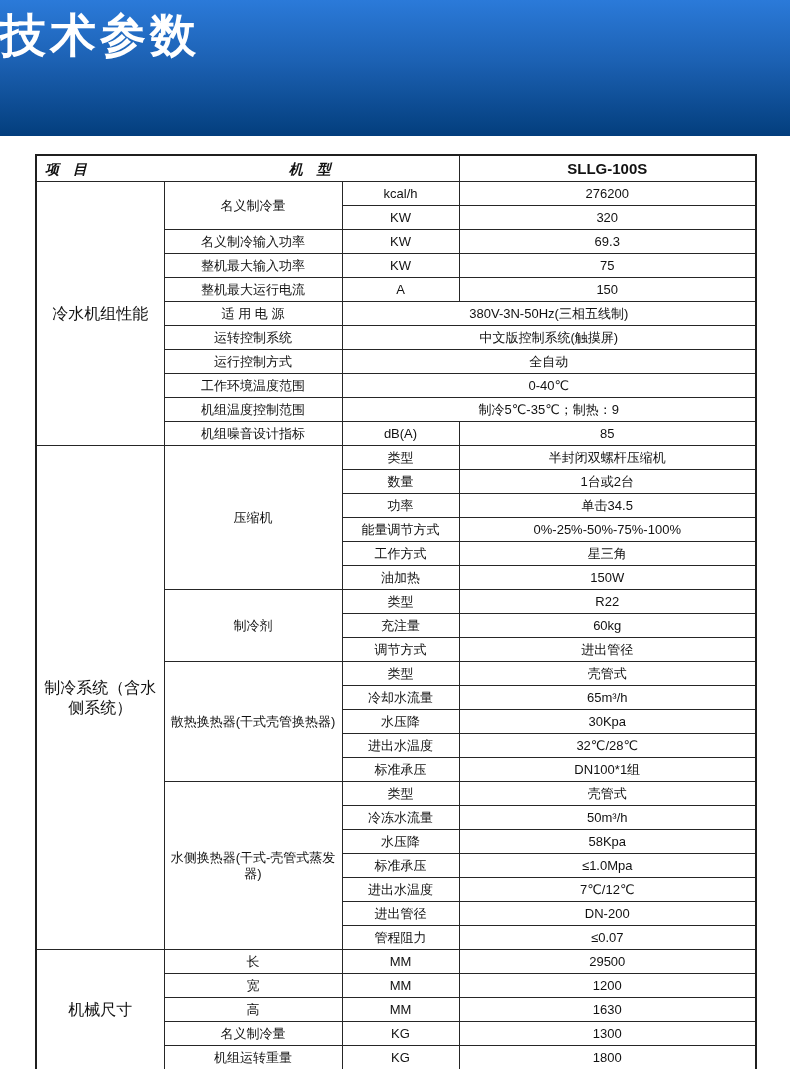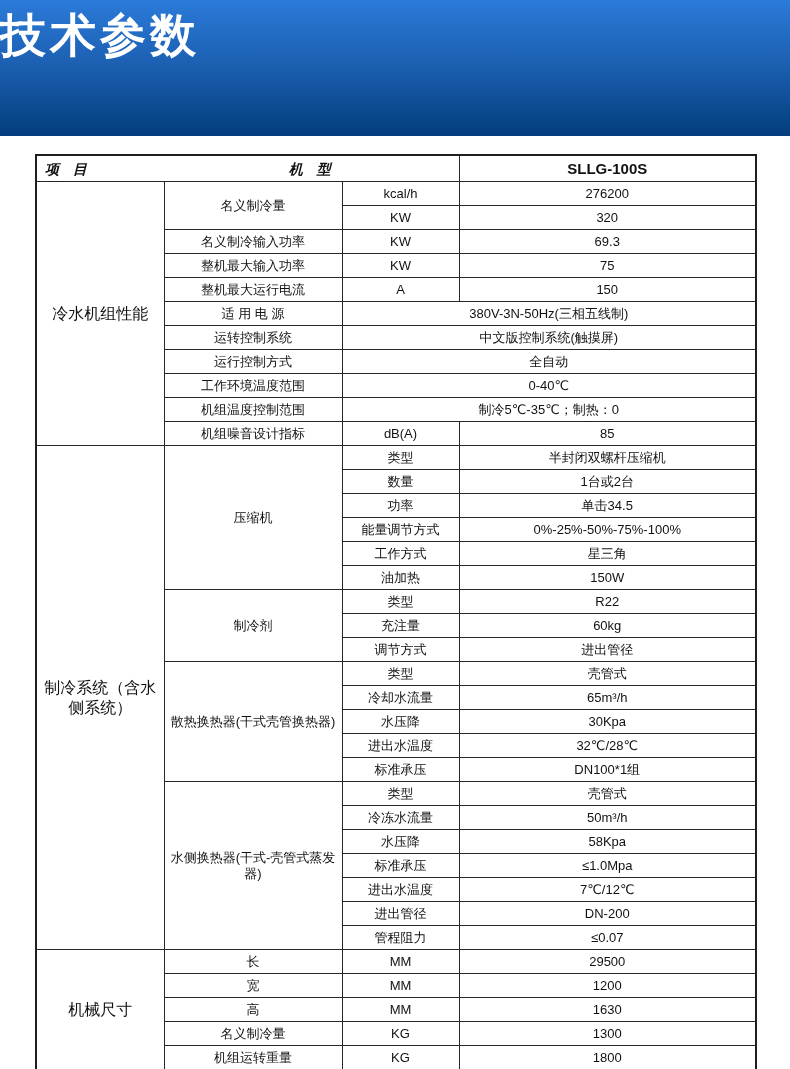--- a/index.html
+++ b/index.html
@@ -108,21 +108,21 @@
   <tr>
     <td class="i">运行控制方式</td>
     <td class="v" colspan="2">全自动</td>
   </tr>
   <tr>
     <td class="i">工作环境温度范围</td>
     <td class="v" colspan="2">0-40℃</td>
   </tr>
   <tr>
     <td class="i">机组温度控制范围</td>
-    <td class="v" colspan="2">制冷5℃-35℃；制热：0</td>
+    <td class="v" colspan="2">制冷5℃-35℃；制热：9</td>
   </tr>
   <tr>
     <td class="i">机组噪音设计指标</td>
     <td class="u">dB(A)</td>
     <td class="v">85</td>
   </tr>
 
   <tr>
     <td class="g" rowspan="21">制冷系统（含水侧系统）</td>
     <td class="i" rowspan="6">压缩机</td>

